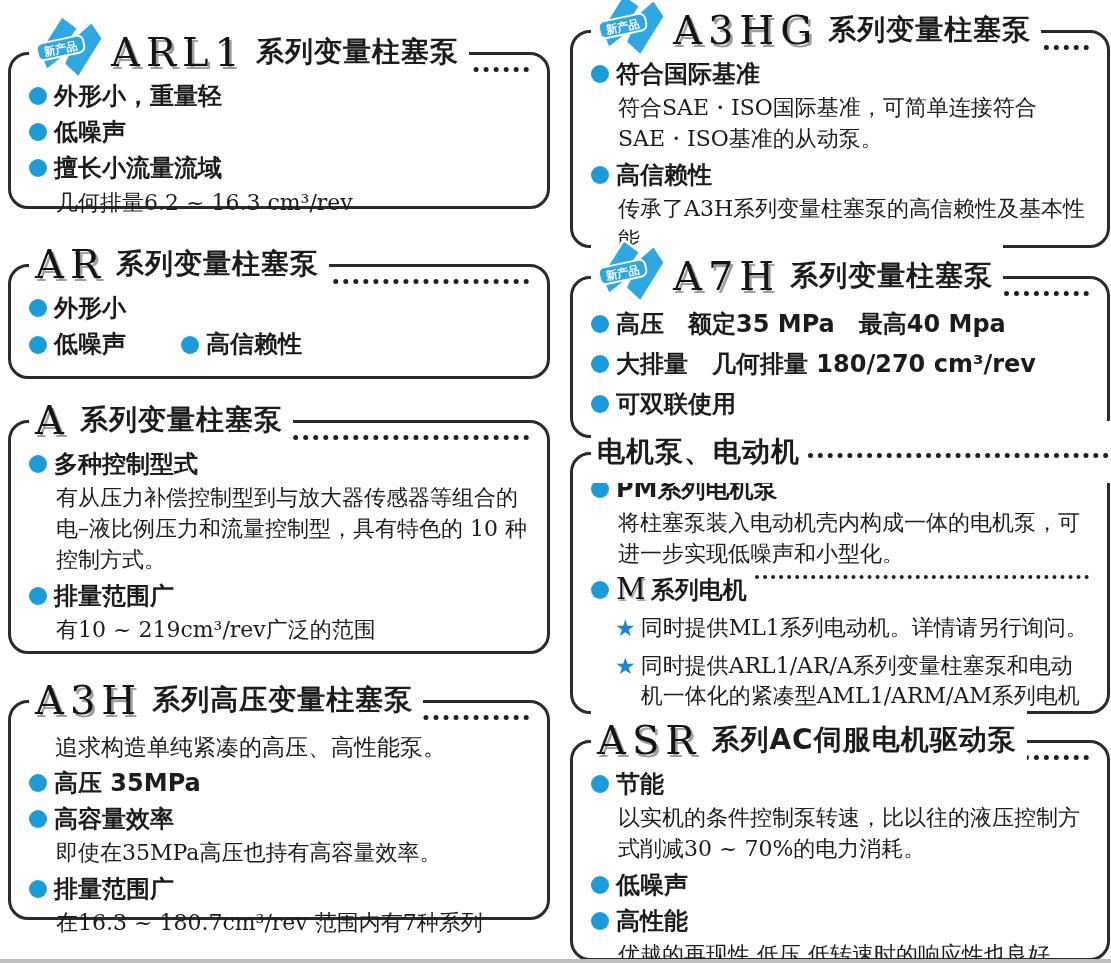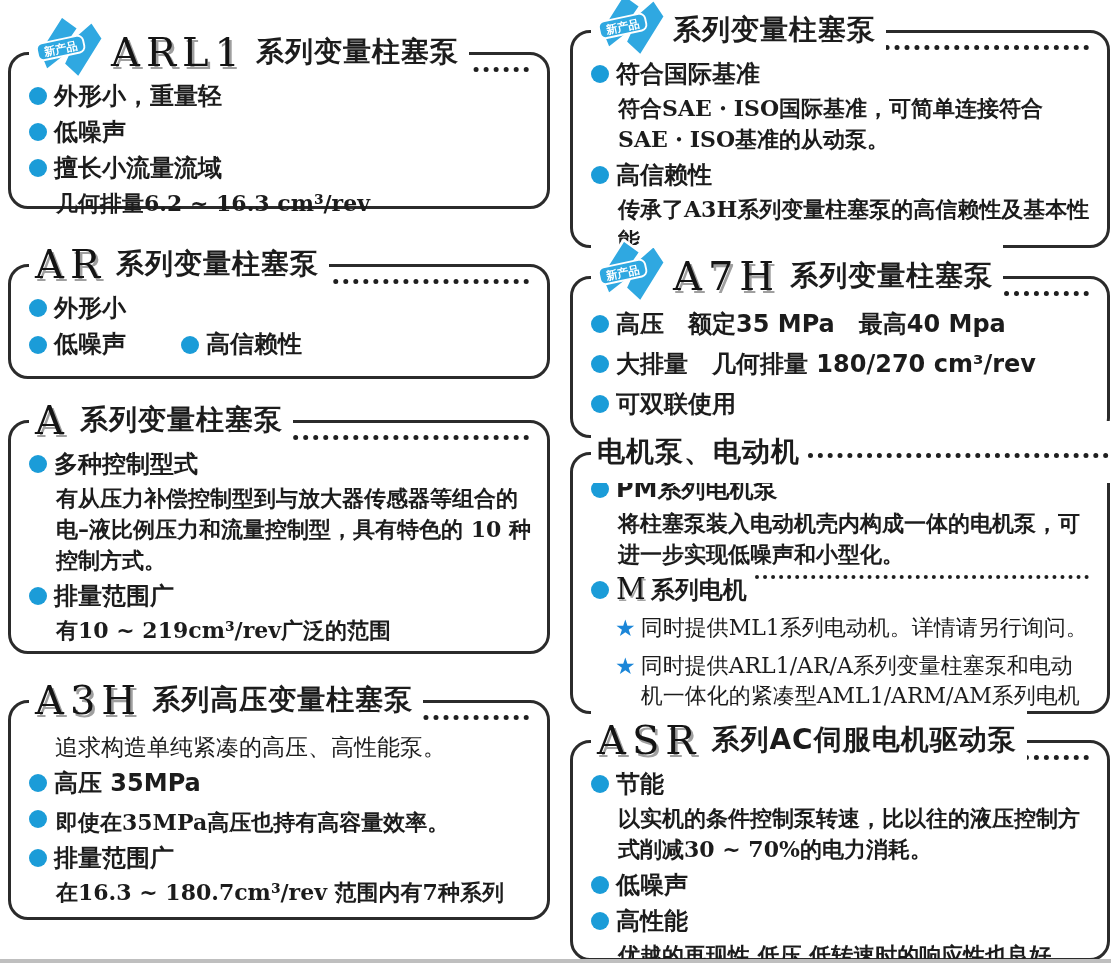--- a/index.html
+++ b/index.html
@@ -20,21 +20,21 @@
   .dotrow{height:0;border-bottom:5px dotted #1f1f1f;width:57%;margin:12px 18px 0 auto;}
   .items{padding:4px 16px 0 18px;}
   .box-motor .items{padding-top:14px;}
   .item{display:flex;align-items:flex-start;margin:5px 0;}
   .box-a7h .item{margin:9px 0;}
   .dot{flex:none;width:18px;height:18px;border-radius:50%;background:#1b9cd8;margin:6px 7px 0 0;}
   .itext{flex:1;min-width:0;}
   .ihead{font-size:24px;font-weight:bold;line-height:1.3;}
   .ihead.with-leader{display:flex;align-items:flex-start;}
   .ihead .leader{flex:1;height:0;border-bottom:4px dotted #1f1f1f;margin:0 2px 9px 8px;}
-  .ibody{font-family:"DejaVu Serif",serif;font-size:22px;font-weight:bold;
+  .ibody{font-family:"DejaVu Serif",serif;font-size:22px;font-weight:normal;
          line-height:1.4;margin:3px 0 0 2px;}
   .plain{font-family:Liberation Serif, serif;font-size:23px;margin:8px 0 2px 26px;line-height:1.35;}
   .row2{display:flex;align-items:center;}
   .pair{display:flex;align-items:center;}
   .pair + .pair{margin-left:55px;}
   .pair .dot{margin-top:0;}
   .star{display:flex;font-family:"DejaVu Serif",serif;font-size:22px;line-height:1.35;margin:7px 0 7px 24px;}
   .star .glyph{color:#1b86d8;font-size:23px;margin:0 5px 0 0;flex:none;font-family:"DejaVu Sans",sans-serif;}
   .bottom-rule{position:absolute;left:0;bottom:0;width:100%;height:4px;background:#bfbfbf;}
   
@@ -157,20 +157,21 @@
         <p class="plain">追求构造单纯紧凑的高压、高性能泵。</p>
         <div class="item">
           <span class="dot"></span>
           <div class="itext">
             <div class="ihead"><span>高压 35MPa</span></div>
           </div>
         </div>
         <div class="item">
           <span class="dot"></span>
           <div class="itext">
+            <div class="ihead"><span>高容量效率</span></div>
             <p class="ibody">即使在35MPa高压也持有高容量效率。</p>
           </div>
         </div>
         <div class="item">
           <span class="dot"></span>
           <div class="itext">
             <div class="ihead"><span>排量范围广</span></div>
             <p class="ibody">在16.3 ~ 180.7cm³/rev 范围内有7种系列</p>
           </div>
         </div>
@@ -181,20 +182,21 @@
     <div class="title">
       <span class="badge">
         <svg width="72" height="66" viewBox="0 0 76 70">
           <polygon points="28,2 46,15 37,28 60,8 72,26 46,68 30,53 35,42 12,60 4,40" fill="#2fa8e1" stroke="#ffffff" stroke-width="3" stroke-linejoin="round"></polygon>
           <g transform="rotate(-12 27 36)">
             <rect x="2" y="27" width="50" height="18" rx="6" fill="#2fa8e1" stroke="#ffffff" stroke-width="2"></rect>
             <text x="27" y="41" text-anchor="middle" font-size="12" font-weight="bold" fill="#ffffff">新产品</text>
           </g>
         </svg>
       </span>
+      <span class="series">A3HG</span>
       <span class="cn">系列变量柱塞泵</span>
 
     </div>
     <div class="dotrow"></div>
     <div class="items">
         <div class="item">
           <span class="dot"></span>
           <div class="itext">
             <div class="ihead"><span>符合国际基准</span></div>
             <p class="ibody">符合SAE・ISO国际基准，可简单连接符合SAE・ISO基准的从动泵。</p>

